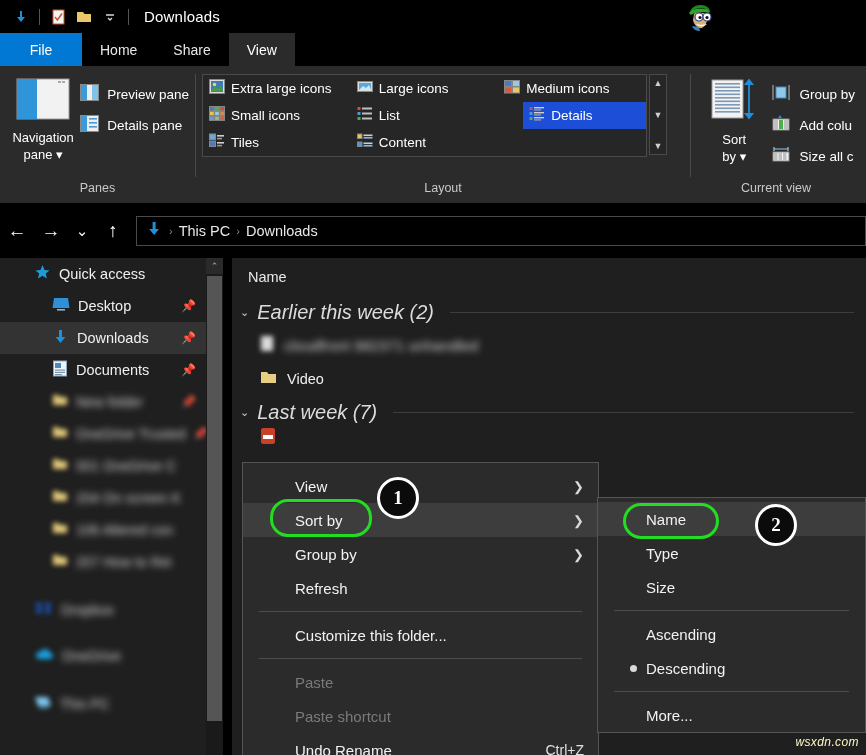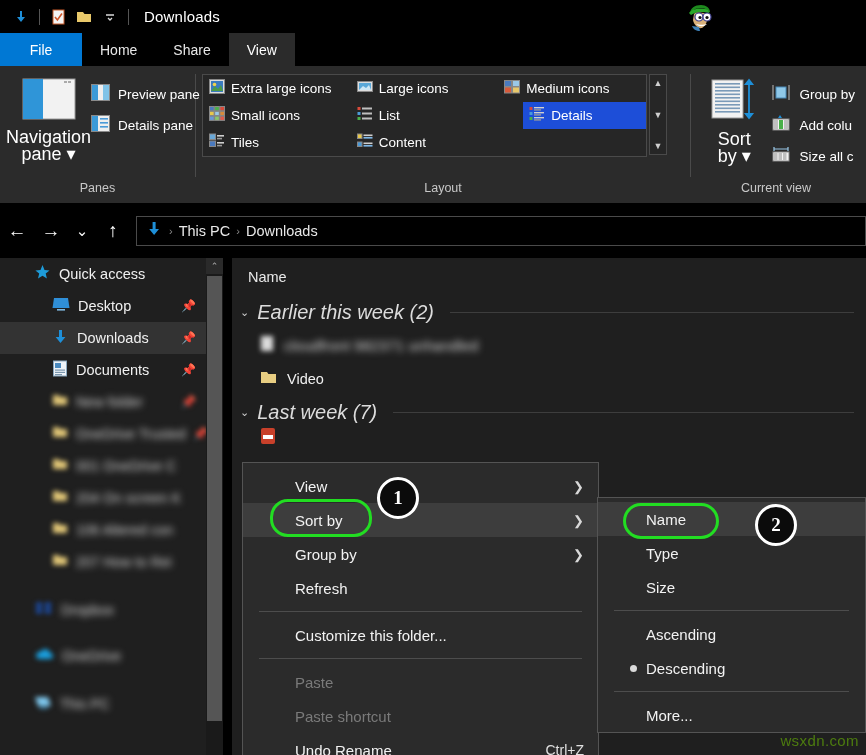--- a/index.html
+++ b/index.html
@@ -55,21 +55,21 @@
   }
   .rgroup-div { width:1px; background:#4a4a4a; margin:8px 0 26px 0; }
 
   
   .g-panes { width:195px; }
   .bigbtn {
     width:92px; display:flex; flex-direction:column; align-items:center;
     padding-top:6px; cursor:default;
   }
   .bigbtn .glyph { margin-bottom:5px; }
-  .bigbtn .lbl { font-size:18px; color:#ffffff; line-height:17px; text-align:center; }
+  .bigbtn .lbl { font-size:13px; color:#ffffff; line-height:17px; text-align:center; }
   .smallcol { display:flex; flex-direction:column; gap:10px; padding-top:12px; }
   .smallbtn { display:flex; align-items:center; gap:8px; cursor:default; }
   .smallbtn .lbl { font-size:13.5px; color:#ffffff; white-space:nowrap; }
 
   
   .g-layout { width:494px; }
   .layout-wrap {
     position:relative; width:100%; display:flex;
   }
   .layout-gallery {
@@ -194,21 +194,21 @@
   
   .badge {
     position:absolute; width:42px; height:42px; border-radius:50%;
     background:#0b0b0b; border:3px solid #ffffff; z-index:45;
     display:flex; align-items:center; justify-content:center;
     color:#ffffff; font-size:19px; font-weight:bold;
     font-family:"Liberation Serif", serif;
   }
   .watermark {
     position:absolute; right:7px; bottom:6px; z-index:60;
-    font-size:15px; color:#4d7c0f; letter-spacing:0.4px;
+    font-size:12px; color:#fef9c3; letter-spacing:0.4px;font-style:italic;
   }
 </style>
 </head>
 <body>
 
 <div id="app">
 
   <div class="titlebar">
     <div class="qat">
       <span class="qat-ic">

